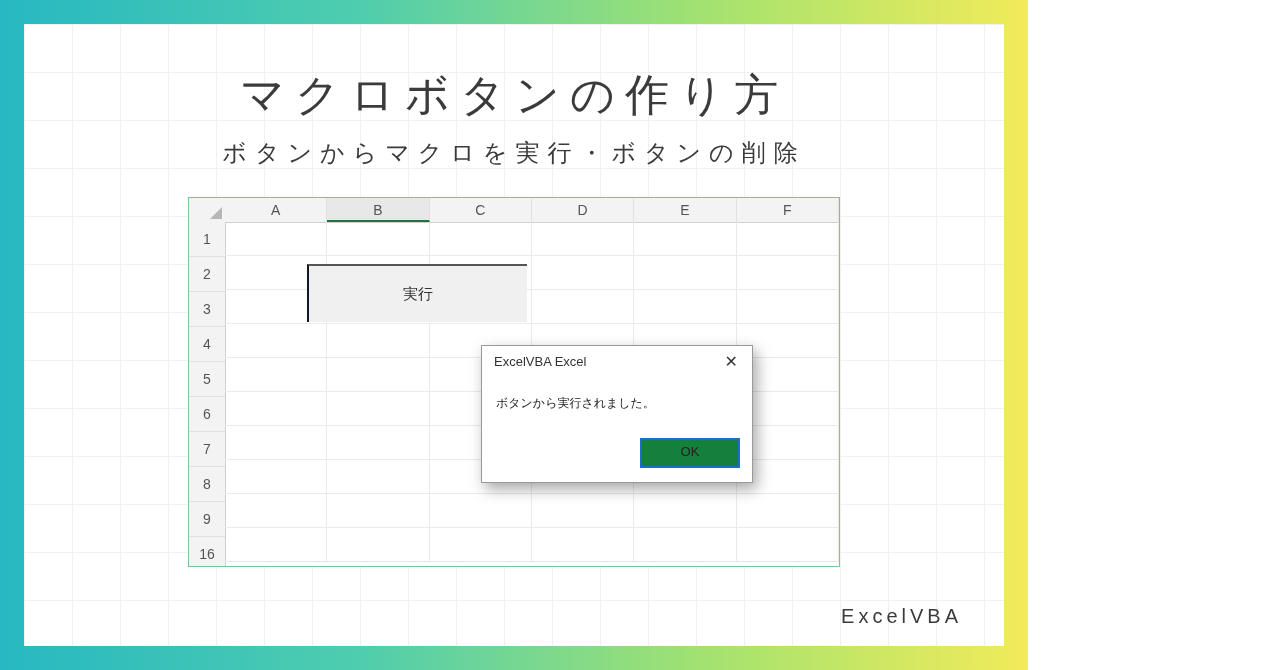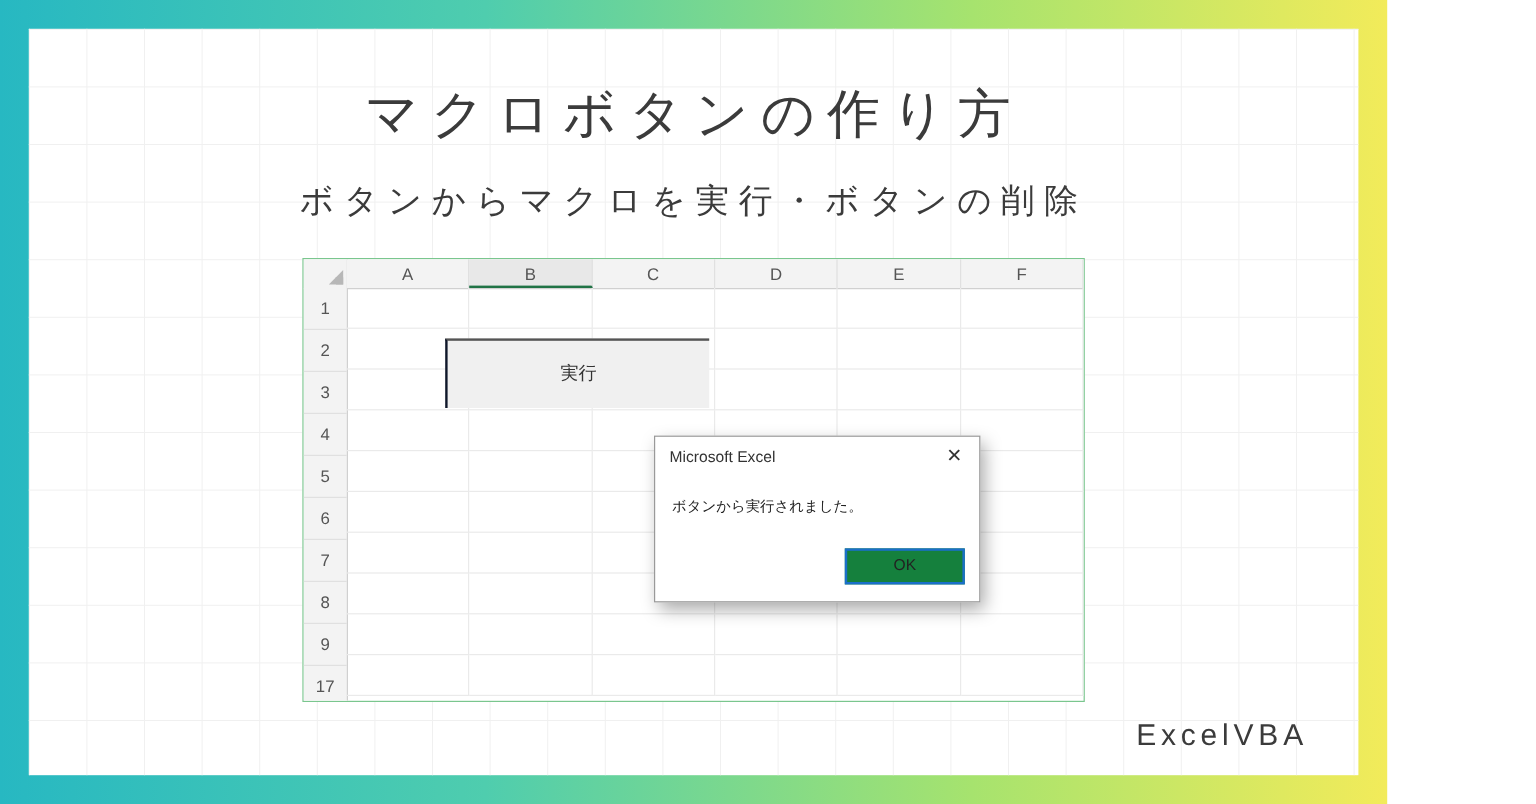--- a/index.html
+++ b/index.html
@@ -5,21 +5,21 @@
 body {
   margin: 0;
   padding: 0;
   font-family: "Yu Gothic", "Hiragino Sans", sans-serif;
   width: 1280px;
   height: 670px;
   overflow: hidden;
   position: relative;
 }
 .outer-frame {
-  width: 1156px;
+  width: 1028px;
   height: 670px;
   background: linear-gradient(90deg, #27b8c2 0%, #4fcdae 35%, #a6e36e 70%, #f2eb5a 100%);
   position: relative;
 }
 .inner-frame {
   position: absolute;
   top: 24px;
   left: 24px;
   right: 24px;
   bottom: 24px;
@@ -46,24 +46,24 @@
   width: 190px;
   height: 22px;
   background: #b6ef6a;
   border-radius: 12px;
   left: 215px;
   top: 40px;
   z-index: -1;
   transform: rotate(-2deg);
 }
 .subtitle {
-  font-size: 28px;
+  font-size: 24px;
   letter-spacing: 8px;
   color: #3b3b3b;
-  margin-top: 24px;
+  margin-top: 12px;
 }
 .spreadsheet-wrap {
   margin: 28px auto 0 auto;
   width: 650px;
   height: 368px;
   border: 1px solid #7ac68e;
   background: #fff;
   position: relative;
   overflow: hidden;
 }
@@ -187,21 +187,21 @@
   font-size: 13px;
   color: #222;
   background: #15803d;
   border: 2px solid #1a6fc9;
   cursor: pointer;
 }
 .brand {
   position: absolute;
   right: 42px;
   bottom: 18px;
-  font-size: 25px;
+  font-size: 20px;
   letter-spacing: 4px;
   color: #3b3b3b;
 }
 .brand-swirl {
   position: absolute;
   right: 30px;
   bottom: 6px;
   width: 210px;
   height: 82px;
   z-index: -1;
@@ -234,21 +234,21 @@
       <div class="row-headers">
         <div class="row-h">1</div>
         <div class="row-h">2</div>
         <div class="row-h">3</div>
         <div class="row-h">4</div>
         <div class="row-h">5</div>
         <div class="row-h">6</div>
         <div class="row-h">7</div>
         <div class="row-h">8</div>
         <div class="row-h">9</div>
-        <div class="row-h">17</div>
+        <div class="row-h">16</div>
       </div>
       <div class="cells">
         <div class="cell-row">
             <div class="cell"></div>
             <div class="cell"></div>
             <div class="cell"></div>
             <div class="cell"></div>
             <div class="cell"></div>
             <div class="cell"></div>
           </div>
@@ -324,21 +324,21 @@
             <div class="cell"></div>
             <div class="cell"></div>
           </div>
 
         <div class="macro-button">
           <span>実行</span>
         </div>
 
         <div class="dialog">
           <div class="dialog-title">
-            <span>Microsoft Excel</span>
+            <span>ExcelVBA Excel</span>
             <span class="dialog-close">✕</span>
           </div>
           <div class="dialog-body">ボタンから実行されました。</div>
           <div class="dialog-footer">
             <span class="ok-btn">OK</span>
           </div>
         </div>
       </div>
     </div>
 

